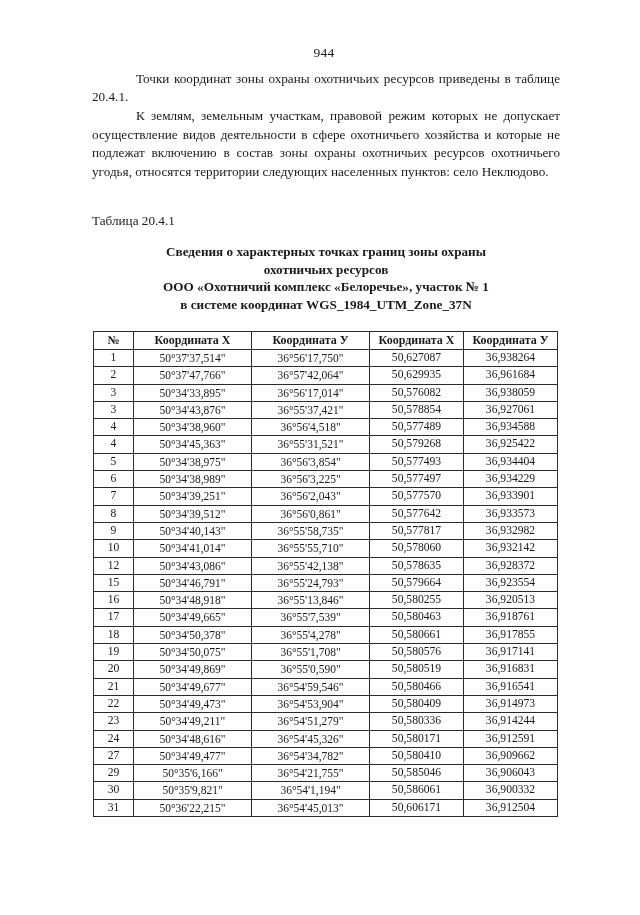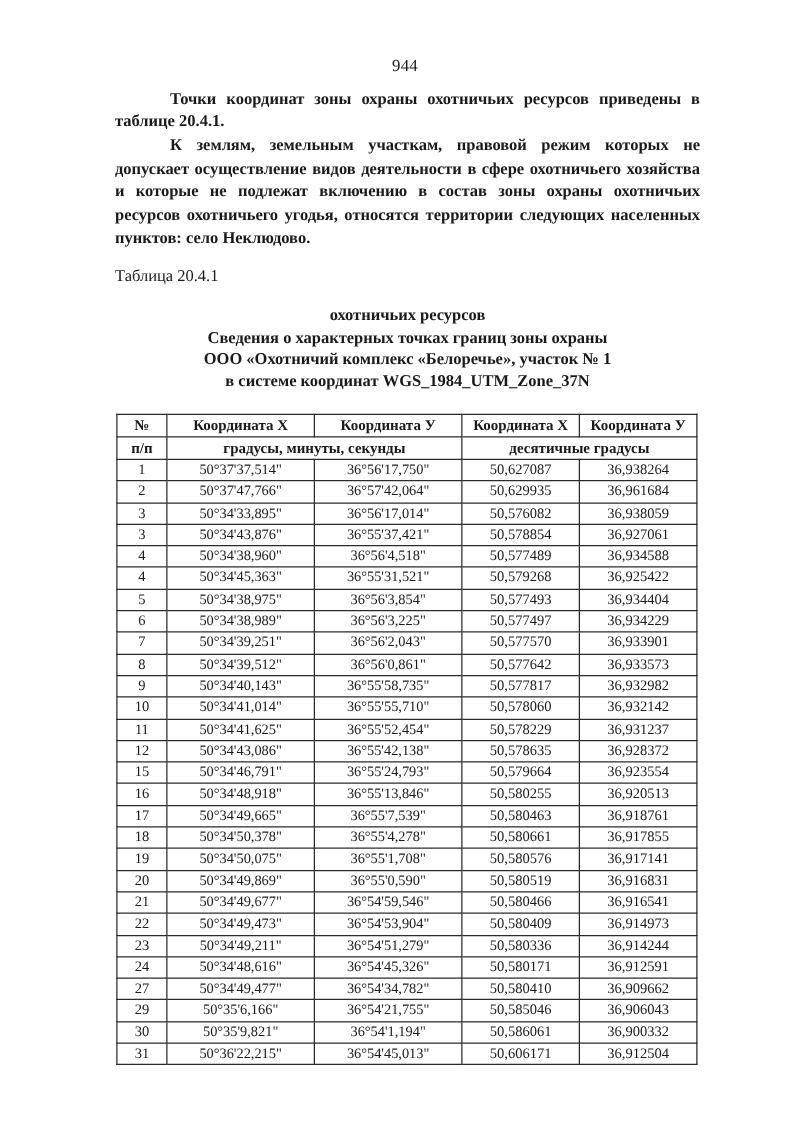--- a/index.html
+++ b/index.html
@@ -40,21 +40,20 @@
   }
   p.para {
     margin: 0 0 0.5px 0;
     font-size: 13.2px;
     line-height: 1.40;
     text-align: justify;
     text-indent: 44px;
     text-justify: inter-word;
     -webkit-hyphens: none;
     hyphens: none;
-    font-weight: bold;
   }
   .table-label {
     position: absolute;
     top: 213px;
     left: 88px;
     width: 468px;
     text-align: left;
     font-size: 13.2px;
   }
   .doc-title {
@@ -115,47 +114,42 @@
   <div class="page-number">944</div>
 
   <div class="body-block">
     <p class="para">Точки координат зоны охраны охотничьих ресурсов приведены в таблице 20.4.1.</p>
     <p class="para">К землям, земельным участкам, правовой режим которых не допускает осуществление видов деятельности в сфере охотничьего хозяйства и которые не подлежат включению в состав зоны охраны охотничьих ресурсов охотничьего угодья, относятся территории следующих населенных пунктов: село Неклюдово.</p>
   </div>
 
   <div class="table-label">Таблица 20.4.1</div>
 
   <div class="doc-title">
+    <div>Сведения о характерных точках границ зоны охраны</div>
     <div>охотничьих ресурсов</div>
-    <div>Сведения о характерных точках границ зоны охраны</div>
     <div>ООО «Охотничий комплекс «Белоречье», участок № 1</div>
     <div>в системе координат WGS_1984_UTM_Zone_37N</div>
   </div>
 
   <table class="coords">
     <colgroup>
       <col class="c-num">
       <col class="c-dms-x">
       <col class="c-dms-y">
       <col class="c-dec-x">
       <col class="c-dec-y">
     </colgroup>
     <thead>
       <tr>
         <th class="h-num">№</th>
         <th>Координата X</th>
         <th>Координата У</th>
         <th>Координата X</th>
         <th>Координата У</th>
       </tr>
-      <tr>
-        <th class="h-num">п/п</th>
-        <th colspan="2">градусы, минуты, секунды</th>
-        <th colspan="2">десятичные градусы</th>
-      </tr>
     </thead>
     <tbody id="coords-body">
         <tr>
           <td class="num">1</td>
           <td class="dms">50°37'37,514"</td>
           <td class="dms">36°56'17,750"</td>
           <td class="dec">50,627087</td>
           <td class="dec">36,938264</td>
         </tr>
         <tr>
@@ -229,27 +223,20 @@
           <td class="dec">36,932982</td>
         </tr>
         <tr>
           <td class="num">10</td>
           <td class="dms">50°34'41,014"</td>
           <td class="dms">36°55'55,710"</td>
           <td class="dec">50,578060</td>
           <td class="dec">36,932142</td>
         </tr>
         <tr>
-          <td class="num">11</td>
-          <td class="dms">50°34'41,625"</td>
-          <td class="dms">36°55'52,454"</td>
-          <td class="dec">50,578229</td>
-          <td class="dec">36,931237</td>
-        </tr>
-        <tr>
           <td class="num">12</td>
           <td class="dms">50°34'43,086"</td>
           <td class="dms">36°55'42,138"</td>
           <td class="dec">50,578635</td>
           <td class="dec">36,928372</td>
         </tr>
         <tr>
           <td class="num">15</td>
           <td class="dms">50°34'46,791"</td>
           <td class="dms">36°55'24,793"</td>

